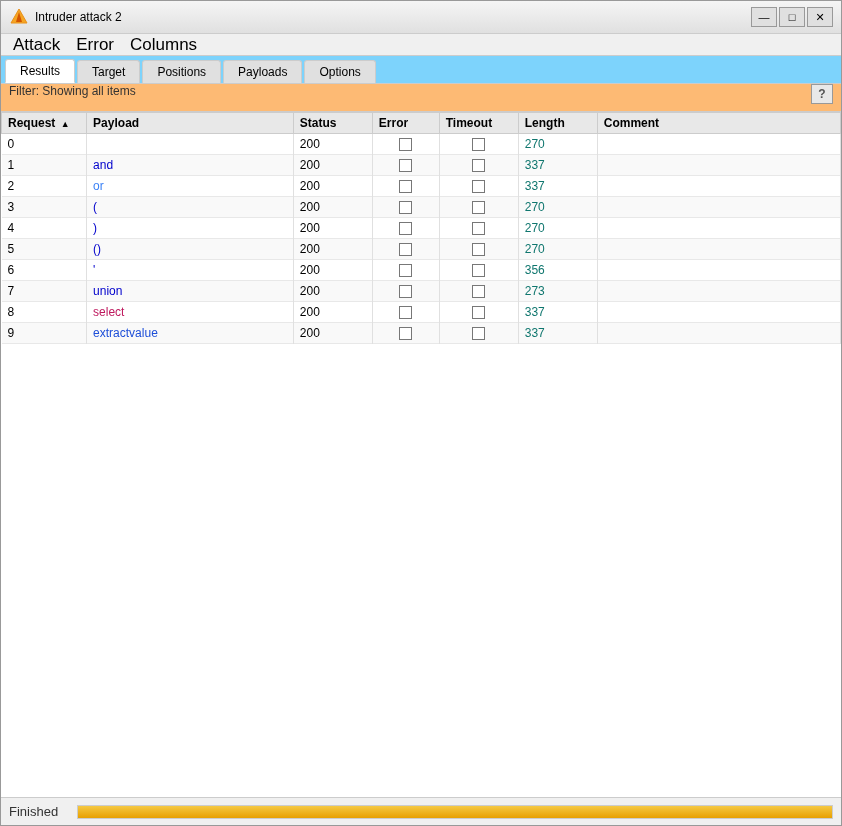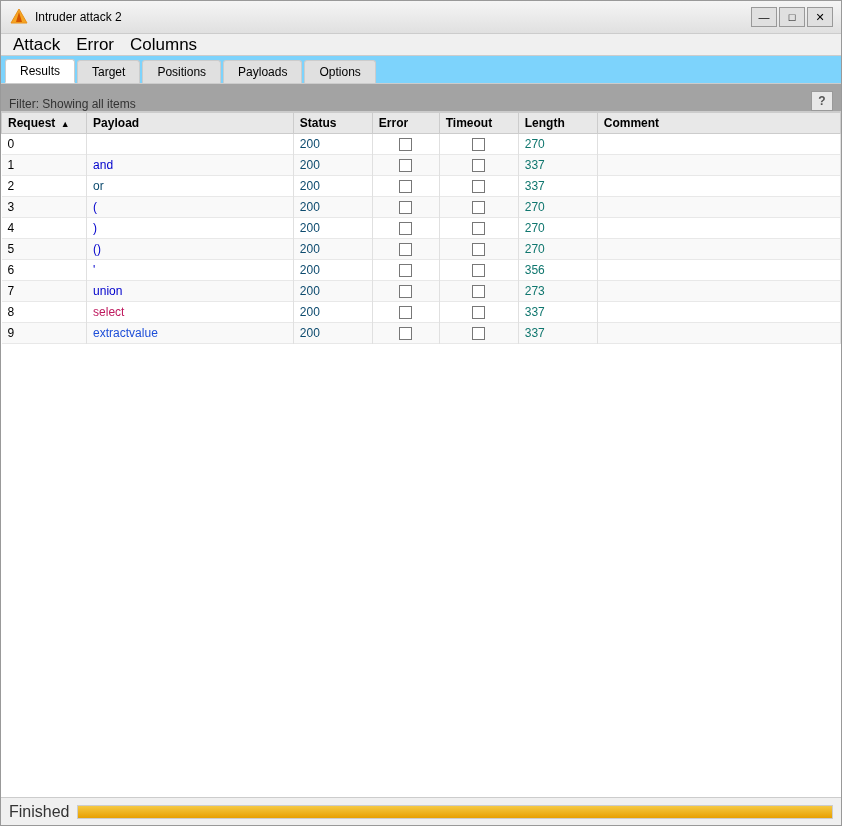--- a/index.html
+++ b/index.html
@@ -97,24 +97,24 @@
     .content-area {
       flex: 1;
       display: flex;
       flex-direction: column;
       background: #ffffff;
       overflow: hidden;
     }
     .filter-bar {
       height: 28px;
       display: flex;
-      align-items: flex-end;
+      align-items: flex-start;
       padding: 0 8px;
       border-bottom: 1px solid #ccc;
-      background: #a3a3a3;
+      background: #fdba74;
       flex-shrink: 0;
     }
     .filter-text {
       flex: 1;
       font-size: 12px;
       color: #333;
     }
     .help-btn {
       width: 22px;
       height: 20px;
@@ -166,21 +166,21 @@
     tbody tr:nth-child(even) { background: #f9f9f9; }
     tbody td {
       padding: 3px 6px;
       font-size: 12px;
       white-space: nowrap;
       overflow: hidden;
       border-right: 1px solid #e0e0e0;
     }
     .td-request { color: #000; }
     .td-payload { color: #0000cc; }
-    .td-status { color: #0c4a6e; margin-top: 30px; }
+    .td-status { color: #000000; margin-top: 30px; }
     .td-length { color: #0f766e; }
     .checkbox-cell {
       display: flex;
       align-items: center;
       justify-content: center;
     }
     .fake-checkbox {
       width: 13px;
       height: 13px;
       border: 1px solid #777;
@@ -194,21 +194,21 @@
     .status-bar {
       height: 28px;
       background: #f0f0f0;
       border-top: 1px solid #ccc;
       display: flex;
       align-items: center;
       padding: 0 8px;
       flex-shrink: 0;
     }
     .status-text {
-      font-size: 16px;
+      font-size: 13px;
       color: #333;
       min-width: 60px;
     }
     .progress-bar-container {
       flex: 1;
       height: 14px;
       background: #fff;
       border: 1px solid #ccc;
       margin-left: 8px;
       overflow: hidden;
@@ -322,21 +322,21 @@
               <td class="col-timeout">
                 <div class="checkbox-cell">
                   <span class="fake-checkbox"></span>
                 </div>
               </td>
               <td class="td-length col-length">337</td>
               <td class="col-comment"></td>
             </tr>
             <tr>
               <td class="td-request col-request">2</td>
-              <td class="td-payload col-payload" style="color: #0c4a6e;">or</td>
+              <td class="td-payload col-payload" style="color: #3b82f6;">or</td>
               <td class="td-status col-status">200</td>
               <td class="col-error">
                 <div class="checkbox-cell">
                   <span class="fake-checkbox"></span>
                 </div>
               </td>
               <td class="col-timeout">
                 <div class="checkbox-cell">
                   <span class="fake-checkbox"></span>
                 </div>

